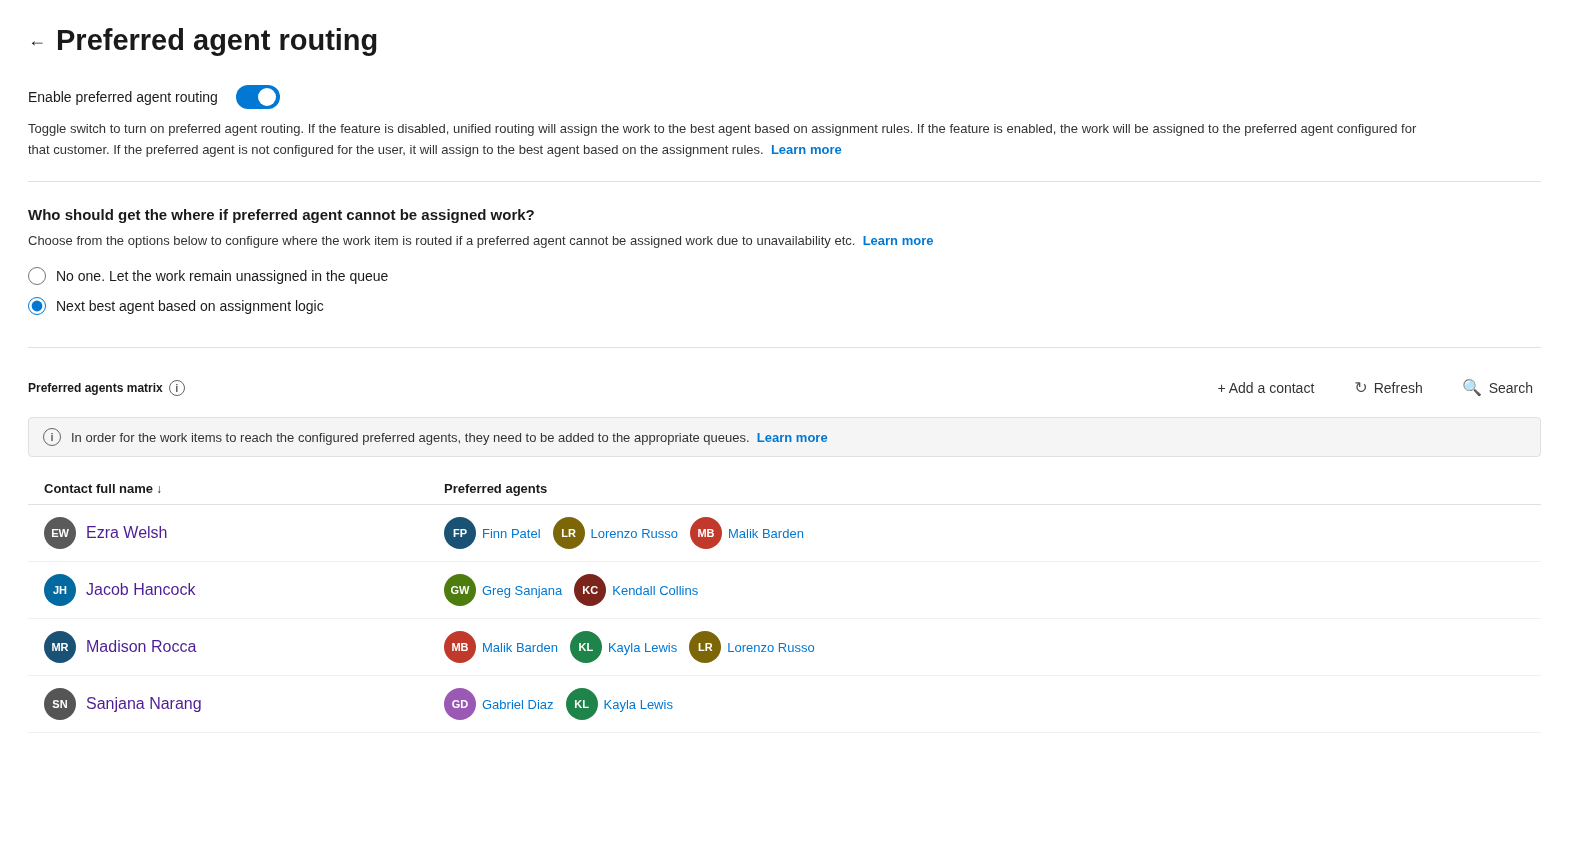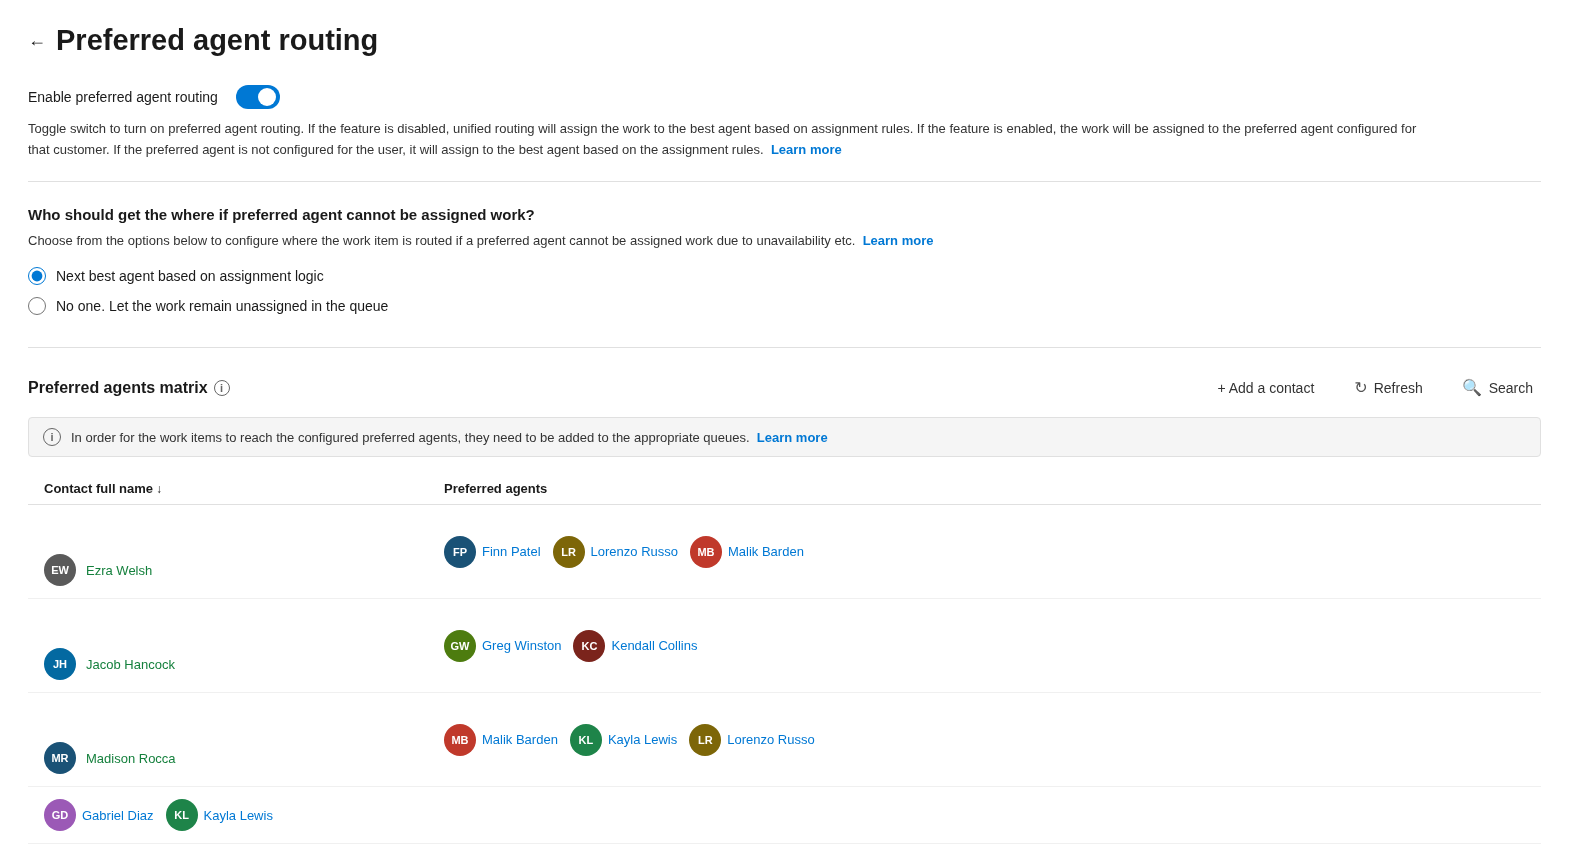--- a/index.html
+++ b/index.html
@@ -115,21 +115,21 @@
       align-items: center;
       justify-content: space-between;
       margin-bottom: 14px;
     }
     .matrix-title-row {
       display: flex;
       align-items: center;
       gap: 6px;
     }
     .matrix-title {
-      font-size: 16px;
+      font-size: 12px;
       font-weight: 600;
     }
     .info-icon {
       width: 16px;
       height: 16px;
       border: 1.5px solid #666;
       border-radius: 50%;
       display: inline-flex;
       align-items: center;
       justify-content: center;
@@ -198,26 +198,25 @@
       display: grid;
       grid-template-columns: 400px 1fr;
       padding: 12px 16px;
       align-items: center;
       border-bottom: 1px solid #f0f0f0;
     }
     .contact-cell {
       display: flex;
       align-items: center;
       gap: 10px;
-      margin-top: 37px;
     }
     .contact-name {
-      color: #15803d;
-      cursor: pointer;
-      font-size: 13px;
+      color: #4c1d95;
+      cursor: pointer;
+      font-size: 16px;
     }
     .agents-cell {
       display: flex;
       align-items: center;
       gap: 12px;
       flex-wrap: wrap;
     }
     .agent-chip {
       display: flex;
       align-items: center;
@@ -270,26 +269,26 @@
   </div>
 
   <div class="section">
     <div class="section-title">Who should get the where if preferred agent cannot be assigned work?</div>
     <p class="description-text">
       <span>Choose from the options below to configure where the work item is routed if a preferred agent cannot be assigned work due to unavailability etc.</span>
       &nbsp;<a class="learn-more">Learn more</a>
     </p>
     <div class="radio-group">
       <label class="radio-option">
+        <input type="radio" name="routing" class="radio-input" style="">
+        <span>No one. Let the work remain unassigned in the queue</span>
+      </label>
+      <label class="radio-option">
         <input type="radio" name="routing" class="radio-input" checked="" style="">
         <span>Next best agent based on assignment logic</span>
-      </label>
-      <label class="radio-option">
-        <input type="radio" name="routing" class="radio-input" style="">
-        <span>No one. Let the work remain unassigned in the queue</span>
       </label>
     </div>
   </div>
 
   <div class="matrix-section">
     <div class="matrix-header">
       <div class="matrix-title-row">
         <span class="matrix-title">Preferred agents matrix</span>
         <span class="info-icon">i</span>
       </div>
@@ -347,21 +346,21 @@
           </div>
         </div>
         <div class="table-row">
           <div class="contact-cell">
             <div class="avatar" style="background: #0369a1;">JH</div>
             <span class="contact-name">Jacob Hancock</span>
           </div>
           <div class="agents-cell">
             <div class="agent-chip">
               <div class="avatar" style="background: #4d7c0f;">GW</div>
-              <span>Greg Winston</span>
+              <span>Greg Sanjana</span>
             </div>
             <div class="agent-chip">
               <div class="avatar" style="background: rgb(123, 36, 28);">KC</div>
               <span>Kendall Collins</span>
             </div>
           </div>
         </div>
         <div class="table-row">
           <div class="contact-cell">
             <div class="avatar" style="background: rgb(26, 82, 118);">MR</div>
@@ -376,20 +375,24 @@
               <div class="avatar" style="background: rgb(30, 132, 73);">KL</div>
               <span>Kayla Lewis</span>
             </div>
             <div class="agent-chip">
               <div class="avatar" style="background: rgb(125, 102, 8);">LR</div>
               <span>Lorenzo Russo</span>
             </div>
           </div>
         </div>
         <div class="table-row">
+          <div class="contact-cell">
+            <div class="avatar" style="background: rgb(85, 85, 85);">SN</div>
+            <span class="contact-name">Sanjana Narang</span>
+          </div>
           <div class="agents-cell">
             <div class="agent-chip">
               <div class="avatar" style="background: rgb(155, 89, 182);">GD</div>
               <span>Gabriel Diaz</span>
             </div>
             <div class="agent-chip">
               <div class="avatar" style="background: rgb(30, 132, 73);">KL</div>
               <span>Kayla Lewis</span>
             </div>
           </div>

